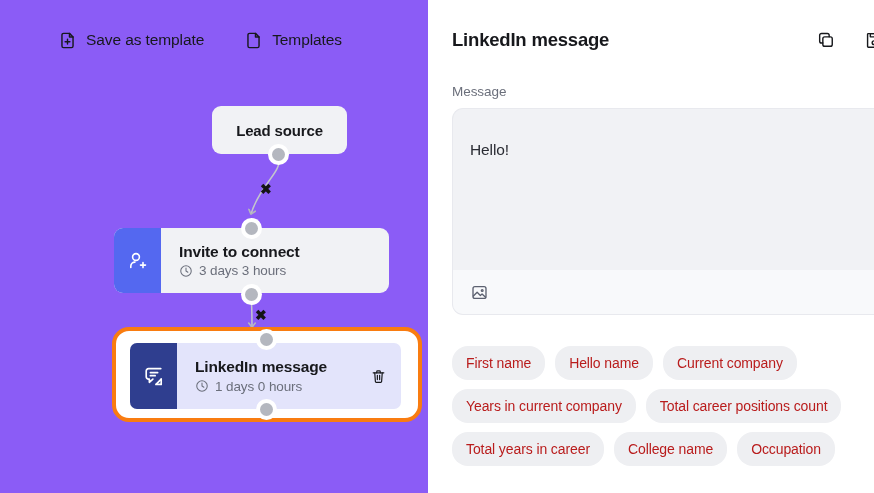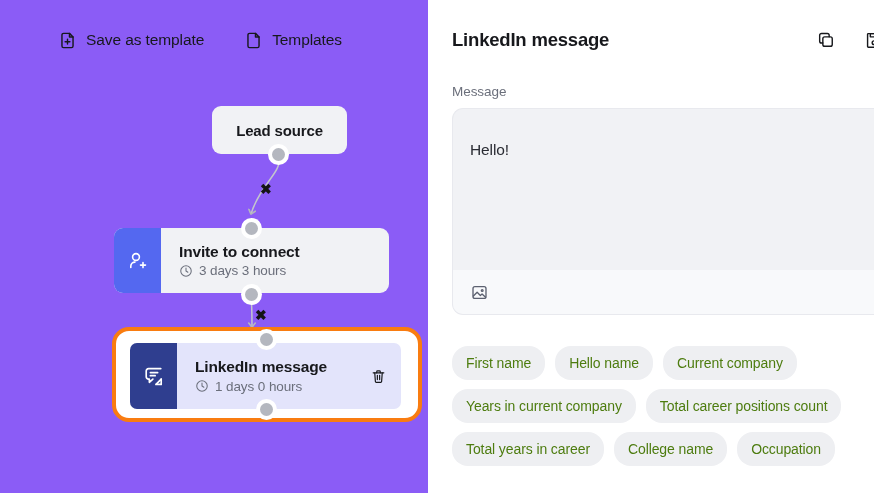--- a/index.html
+++ b/index.html
@@ -293,21 +293,21 @@
 
   #chips {
     margin-top: 31px;
     width: 430px;
     display: flex;
     flex-wrap: wrap;
     gap: 9px 10px;
   }
   .chip {
     background: #eeeff2;
-    color: #4d7c0f;
+    color: #b91c1c;
     border-radius: 16px;
     font-size: 14px;
     letter-spacing: -0.1px;
     padding: 9px 14px;
     white-space: nowrap;
     cursor: pointer;
     border: none;
     font-family: "Liberation Sans", sans-serif;
   }
 </style>

